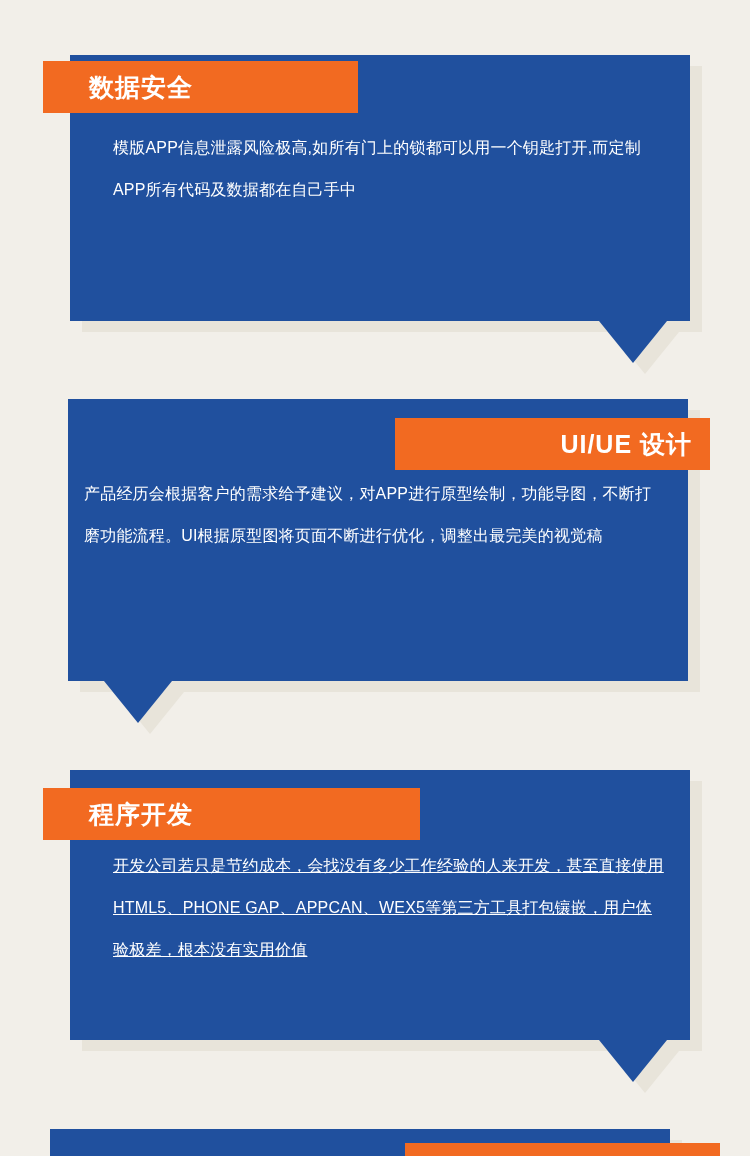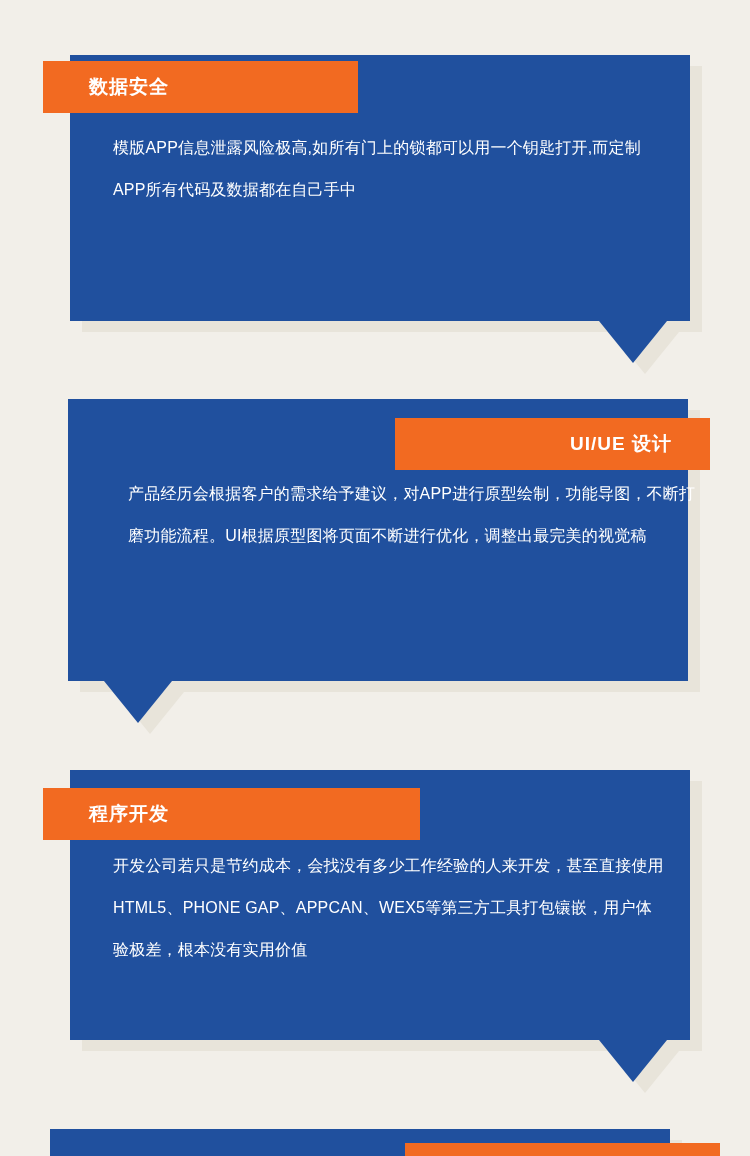--- a/index.html
+++ b/index.html
@@ -46,35 +46,35 @@
     line-height: 42px;
     letter-spacing: 0.2px;
     font-family: "Liberation Sans", sans-serif;
     white-space: pre-wrap;
   }
 
   .tag {
     position: absolute;
     background: #f26a21;
     color: #ffffff;
-    font-size: 19px;
+    font-size: 25px;
     font-weight: bold;
     letter-spacing: 1px;
     display: flex;
     align-items: center;
     box-sizing: border-box;
     height: 52px;
   }
   .tag.left {
     justify-content: flex-start;
     padding-left: 46px;
   }
   .tag.right {
     justify-content: flex-end;
-    padding-right: 38px;
+    padding-right: 18px;
   }
 
   
   .pointer {
     position: absolute;
     width: 0;
     height: 0;
     border-left: 34px solid transparent;
     border-right: 34px solid transparent;
     border-top: 42px solid #20509e;
@@ -101,30 +101,30 @@
     <div class="tag left" style="left:43px; top:61px; width:315px;">数据安全</div>
     <div class="card-text" style="left:113px; top:127px; width:548px;">模版APP信息泄露风险极高,如所有门上的锁都可以用一个钥匙打开,而定制APP所有代码及数据都在自己手中</div>
   </div>
 
   <div class="card">
     <div class="card-shadow" style="left:80px; top:410px; width:620px; height:282px;"></div>
     <div class="card-body" style="left:68px; top:399px; width:620px; height:282px;"></div>
     <div class="pointer-shadow" style="left:116px; top:692px;"></div>
     <div class="pointer" style="left:104px; top:681px;"></div>
     <div class="tag right" style="left:395px; top:418px; width:315px;">UI/UE 设计</div>
-    <div class="card-text" style="left:84px; top:473px; width:580px;margin-left:44px;">产品经历会根据客户的需求给予建议，对APP进行原型绘制，功能导图，不断打磨功能流程。UI根据原型图将页面不断进行优化，调整出最完美的视觉稿</div>
+    <div class="card-text" style="left:84px; top:473px; width:580px;">产品经历会根据客户的需求给予建议，对APP进行原型绘制，功能导图，不断打磨功能流程。UI根据原型图将页面不断进行优化，调整出最完美的视觉稿</div>
   </div>
 
   <div class="card">
     <div class="card-shadow" style="left:82px; top:781px; width:620px; height:270px;"></div>
     <div class="card-body" style="left:70px; top:770px; width:620px; height:270px;"></div>
     <div class="pointer-shadow" style="left:611px; top:1051px;"></div>
     <div class="pointer" style="left:599px; top:1040px;"></div>
     <div class="tag left" style="left:43px; top:788px; width:377px;">程序开发</div>
-    <div class="card-text" style="left:113px; top:845px; width:552px;">开发公司若只是节约成本，会找没有多少工作经验的人来开发，甚至直接使用HTML5、PHONE GAP、APPCAN、WEX5等第三方工具打包镶嵌，用户体验极差，根本没有实用价值</div>
+    <div class="card-text" style="left:113px; top:845px; width:552px;text-decoration:underline;">开发公司若只是节约成本，会找没有多少工作经验的人来开发，甚至直接使用HTML5、PHONE GAP、APPCAN、WEX5等第三方工具打包镶嵌，用户体验极差，根本没有实用价值</div>
   </div>
 
   <div class="card">
     <div class="card-shadow" style="left:62px; top:1140px; width:620px; height:60px;"></div>
     <div class="card-body" style="left:50px; top:1129px; width:620px; height:60px;"></div>
     <div class="tag right" style="left:405px; top:1143px; width:315px;"></div>
   </div>
 
 </div>
 

